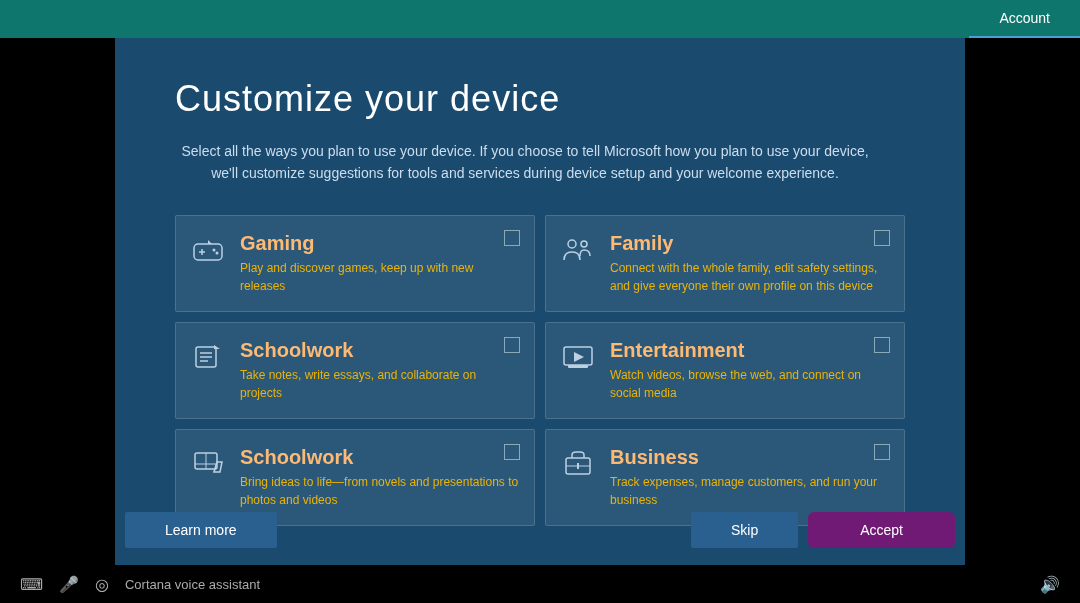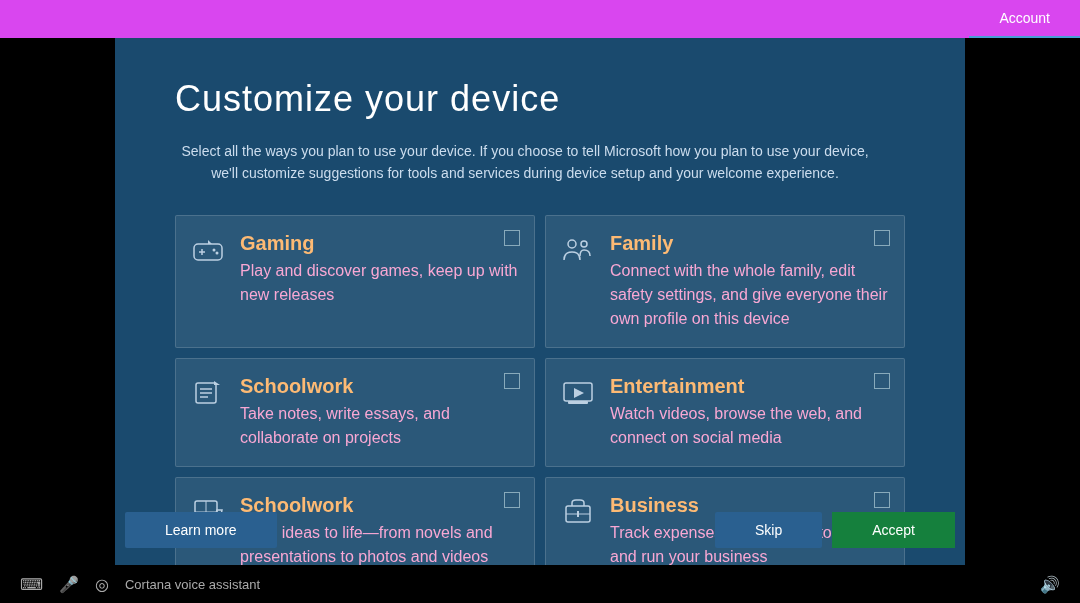--- a/index.html
+++ b/index.html
@@ -10,21 +10,21 @@
       font-family: 'Segoe UI', Arial, sans-serif;
       overflow: hidden;
       position: relative;
     }
 
     
     .top-bar {
       position: absolute;
       top: 0; left: 0; right: 0;
       height: 38px;
-      background: #d946ef;
+      background: #0f766e;
       display: flex;
       align-items: center;
       justify-content: flex-end;
     }
     .top-bar-tab {
       color: #fff;
       font-size: 14px;
       padding: 0 30px;
       height: 38px;
       display: flex;
@@ -101,22 +101,22 @@
     }
 
     .card-title {
       color: #fdba74;
       font-size: 20px;
       font-weight: 600;
       margin-bottom: 4px;
     }
 
     .card-desc {
-      color: #f9a8d4;
-      font-size: 16px;
+      color: #eab308;
+      font-size: 12px;
       line-height: 1.5;
     }
 
     .card-checkbox {
       position: absolute;
       top: 14px;
       right: 14px;
       width: 16px;
       height: 16px;
       border: 1px solid #8ab;
@@ -184,27 +184,27 @@
       background: #2a6090;
       color: #fff;
       border: none;
       padding: 10px 40px;
       font-size: 14px;
       cursor: pointer;
       border-radius: 2px;
     }
 
     .btn-accept {
-      background: #15803d;
+      background: #701a75;
       color: #fff;
       border: none;
-      padding: 10px 40px;
-      font-size: 14px;
-      cursor: pointer;
-      border-radius: 0;
+      padding: 10px 52px;
+      font-size: 14px;
+      cursor: pointer;
+      border-radius: 6px;
     }
   </style>
 </head>
 <body>
 
 <div class="top-bar">
   <div class="top-bar-tab">Account</div>
 </div>
 
 <div class="main-panel">

